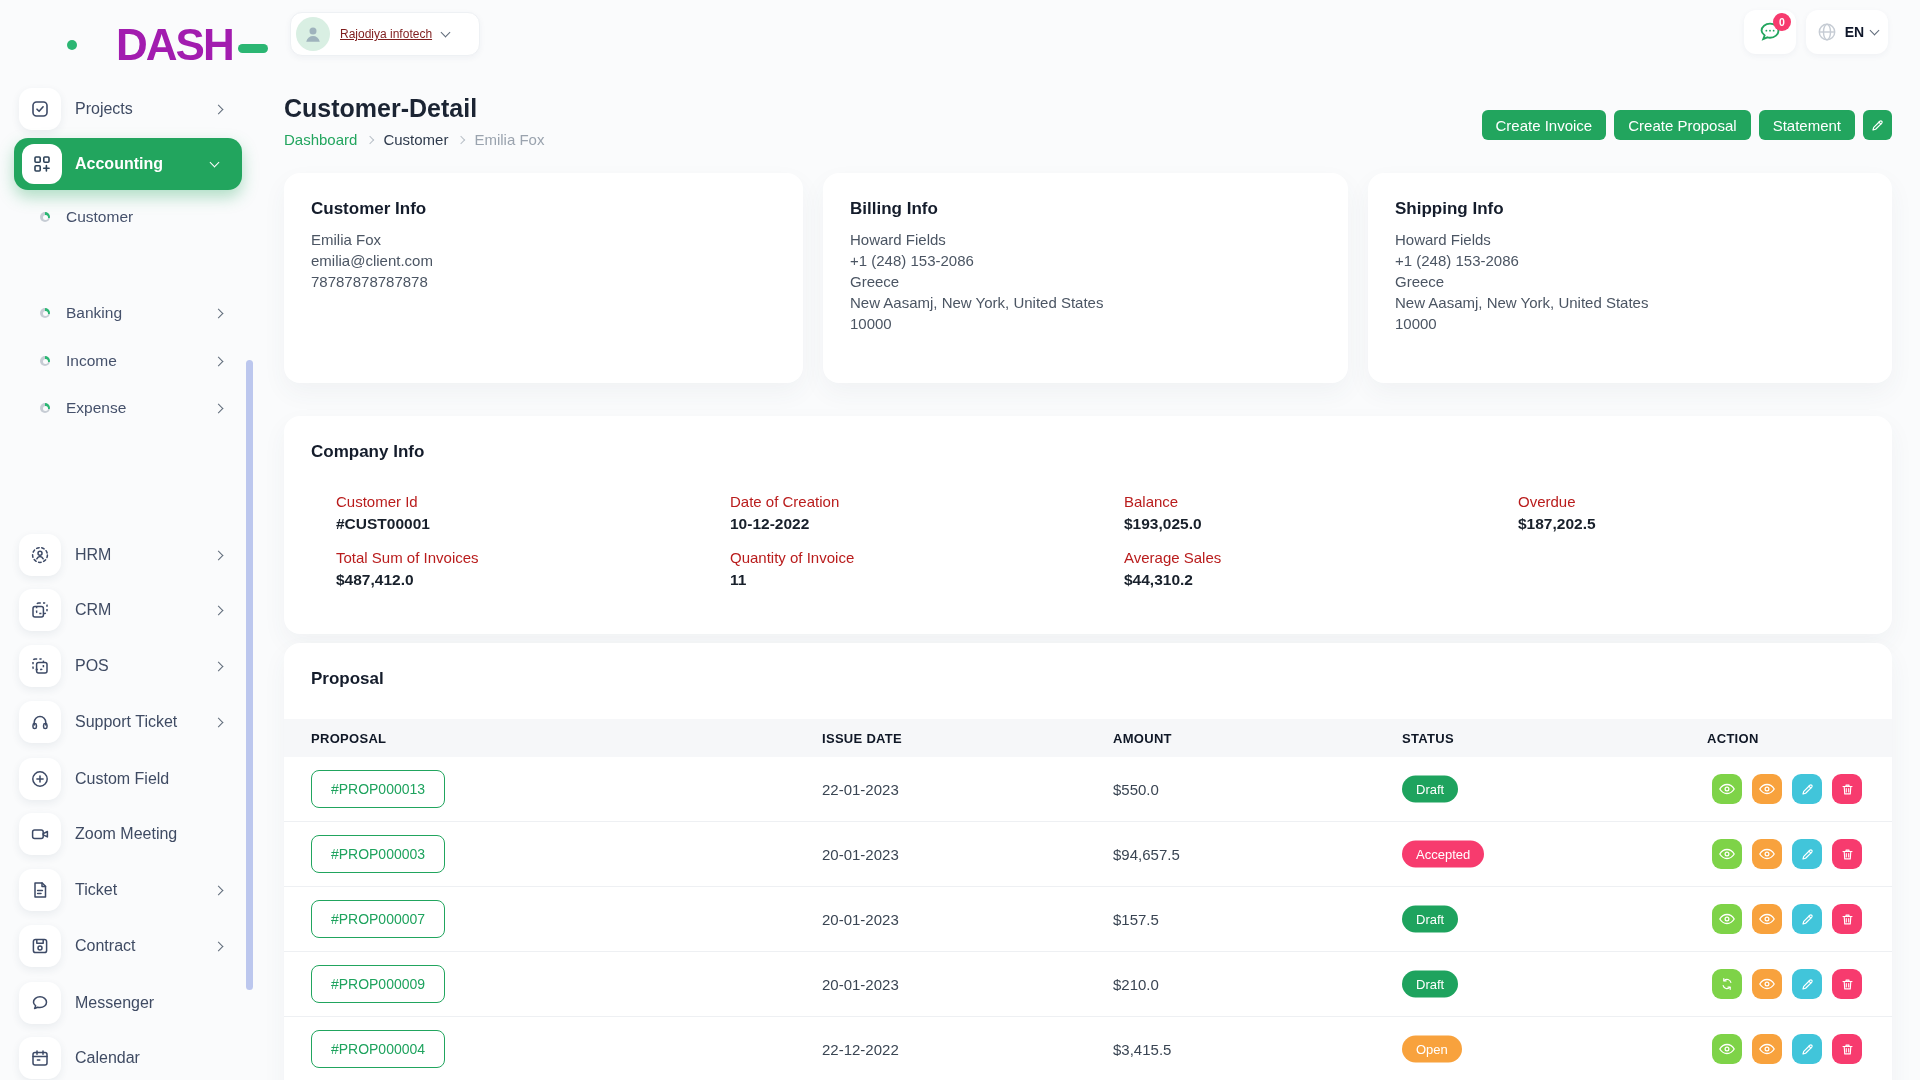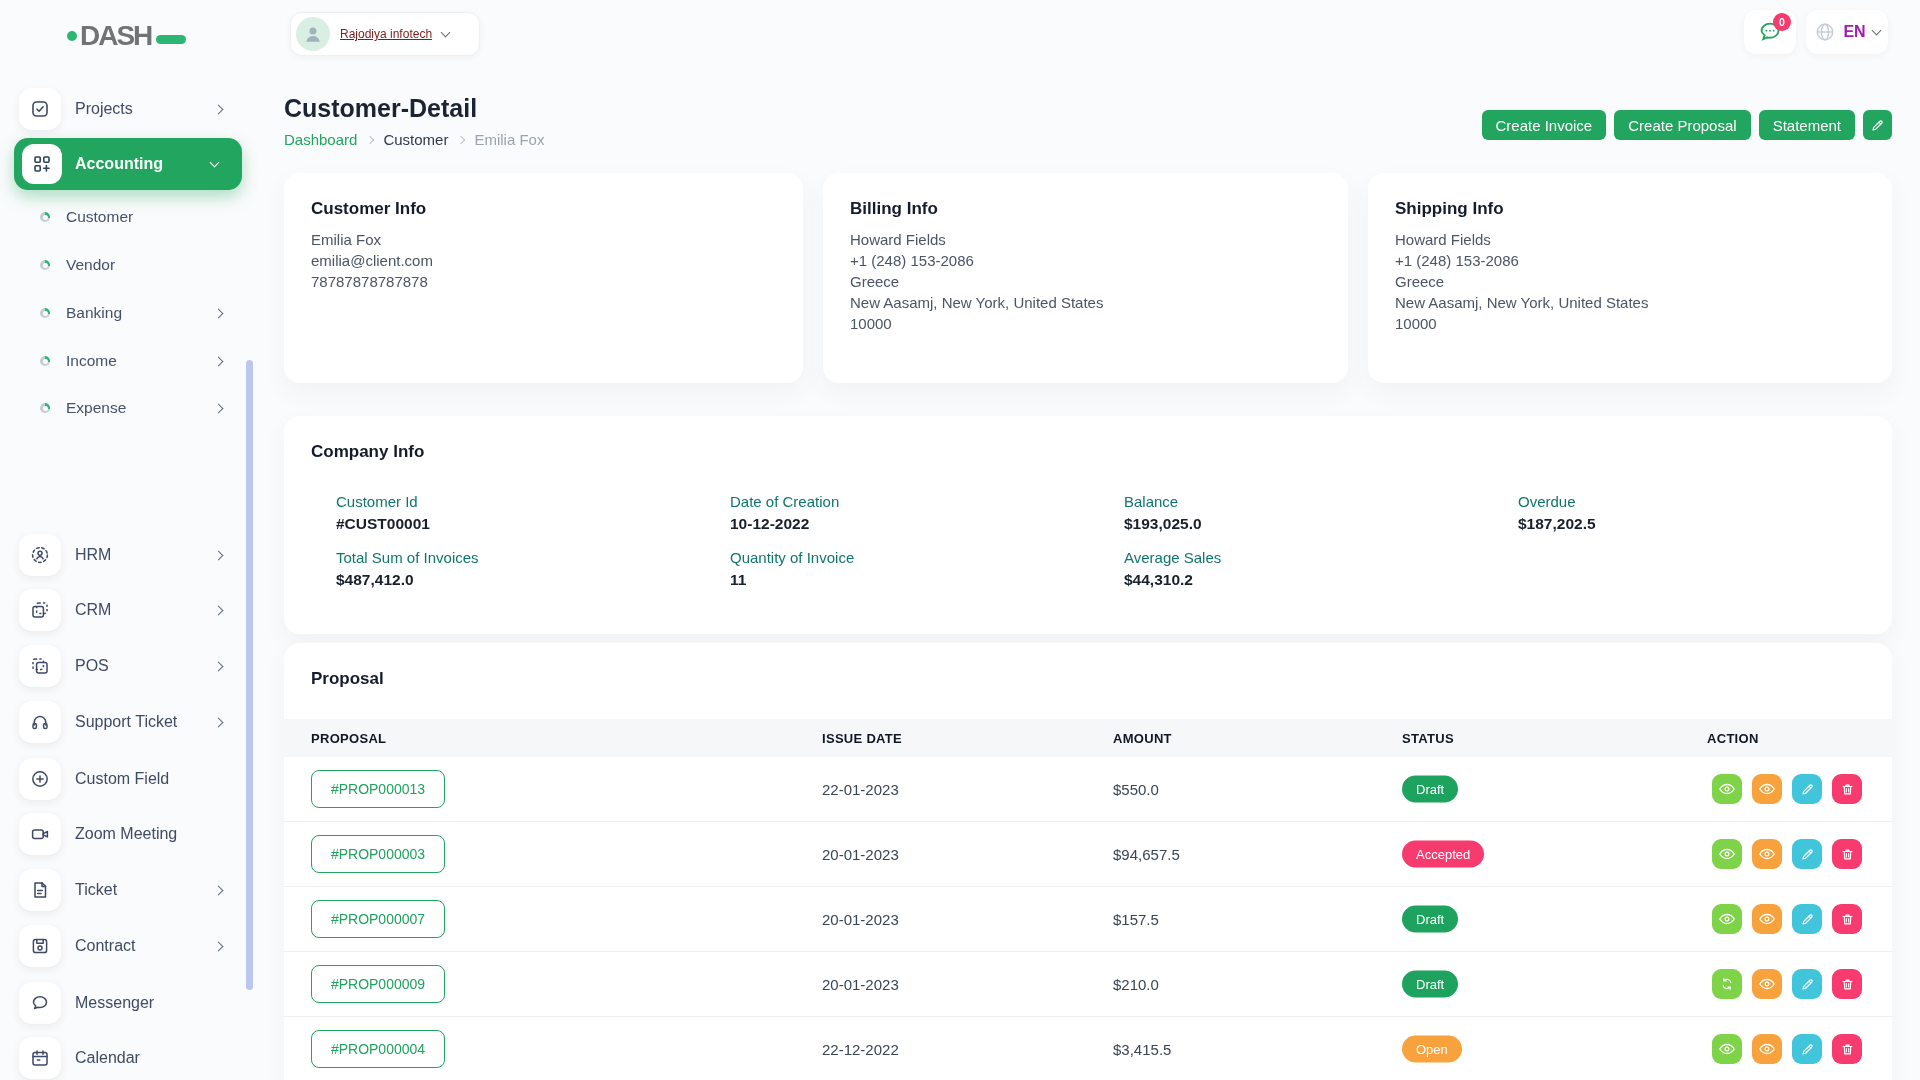--- a/index.html
+++ b/index.html
@@ -5,21 +5,21 @@
   * { margin:0; padding:0; box-sizing:border-box; }
   html,body { width:1920px; height:1080px; overflow:hidden;
     font-family:"Liberation Sans","DejaVu Sans",sans-serif;
     background:#fafbfc; color:#1f2937; }
 
   svg { display:block; }
 
   
   .logo { position:absolute; left:67px; top:20px; display:flex; align-items:center; }
   .logo .dot { width:10px; height:10px; border-radius:50%; background:#2bb673; margin-right:3px; }
-  .logo .word { font-size:28px; font-weight:800; letter-spacing:-2px; color:#737373; }
+  .logo .word { font-size:44px; font-weight:800; letter-spacing:-2px; color:#a21caf;margin-left:36px; }
   .logo .dash { width:30px; height:9px; border-radius:5px; background:#2bb673; margin-left:5px; margin-top:6px; }
 
   .workspace-pill { position:absolute; left:290px; top:12px; height:44px; min-width:190px;
     background:#fff; border:1px solid #eef1f4; border-radius:12px;
     display:flex; align-items:center; padding:0 14px 0 5px; gap:10px;
     box-shadow:0 2px 6px rgba(40,60,90,.05); cursor:pointer; }
   .avatar { width:34px; height:34px; border-radius:50%; background:#d9efe3;
     display:flex; align-items:center; justify-content:center; overflow:hidden; }
   .workspace-name { font-size:12px; color:#7f1d1d;text-decoration:underline; }
   .chev { width:7px; height:7px; border-right:1.8px solid #5f6b7a; border-bottom:1.8px solid #5f6b7a; display:inline-block; }
@@ -27,21 +27,21 @@
   .chev.right { transform:rotate(-45deg); }
   .chev.white { border-color:#fff; }
 
   .icon-btn-top { position:absolute; background:#fff; border-radius:12px;
     box-shadow:0 2px 6px rgba(40,60,90,.05); display:flex; align-items:center; justify-content:center; cursor:pointer; }
   .chat-btn { left:1744px; top:10px; width:52px; height:44px; }
   .notif-badge { position:absolute; top:3px; right:5px; min-width:18px; height:18px; border-radius:9px;
     background:#f73b6e; color:#fff; font-size:10.5px; font-weight:700;
     display:flex; align-items:center; justify-content:center; padding:0 4px; }
   .lang-pill { left:1806px; top:10px; width:82px; height:44px; gap:7px; }
-  .lang-code { font-size:16px; font-weight:700; color:#a21caf; }
+  .lang-code { font-size:14px; font-weight:700; color:#0f172a; }
 
   
   .sidebar { position:absolute; left:0; top:80px; width:260px; height:1000px; }
   .nav-item { position:absolute; left:0; width:246px; height:44px; display:flex; align-items:center; cursor:pointer; }
   .nav-icon-box { position:absolute; left:19px; top:1px; width:42px; height:42px; background:#fff; border-radius:13px;
     box-shadow:0 3px 8px rgba(40,60,90,.08); display:flex; align-items:center; justify-content:center; color:#3d4a66; }
   .nav-label { position:absolute; left:75px; font-size:16px; font-weight:500; color:#3f4b63; }
   .nav-chev { position:absolute; right:24px; }
   .nav-item.active-row { height:52px; background:#22a55e; border-radius:14px; left:14px; width:228px;
     box-shadow:0 7px 16px rgba(34,165,94,.35); }
@@ -70,21 +70,21 @@
   .card { position:absolute; background:#fff; border-radius:16px; box-shadow:0 10px 25px rgba(50,70,100,.05); }
   .card-title { position:absolute; left:27px; top:26px; font-size:17px; font-weight:700; color:#141c2b; }
   .info-card-1 { left:284px; top:173px; width:519px; height:210px; }
   .info-card-2 { left:823px; top:173px; width:525px; height:210px; }
   .info-card-3 { left:1368px; top:173px; width:524px; height:210px; }
   .card-lines { position:absolute; left:27px; top:56px; }
   .card-line { font-size:15px; color:#4b5563; line-height:21px; }
 
   .company-card { left:284px; top:416px; width:1608px; height:218px; }
   .cfield { position:absolute; }
-  .cfield .flabel { font-size:15px; color:#0f766e; }
+  .cfield .flabel { font-size:15px; color:#b91c1c; }
   .cfield .fvalue { font-size:15.5px; font-weight:700; color:#18202b; margin-top:5px; }
 
   
   .proposal-card { left:284px; top:643px; width:1608px; height:470px; }
   .thead { position:absolute; left:0; top:76px; width:1608px; height:38px; background:#f6f7f9; }
   .th { position:absolute; top:50%; transform:translateY(-50%); font-size:13px; font-weight:700; color:#0f1726; letter-spacing:.3px; }
   .trow { position:absolute; left:0; width:1608px; height:65px; border-bottom:1px solid #eef0f3; }
   .cell { position:absolute; top:50%; transform:translateY(-50%); }
   .c-id { left:27px; } .c-date { left:538px; } .c-amount { left:829px; } .c-status { left:1118px; } .c-action { left:1428px; display:flex; gap:10px; }
   .pill-id { min-width:134px; height:38px; border:1px solid #21a55e; border-radius:8px; color:#1ea35e;
@@ -160,24 +160,20 @@
         </svg>
     </span>
     <span class="nav-label">Accounting</span>
     <span class="nav-chev chev down white"></span>
   </div>
 
   <div class="nav-item" style="top:115px;">
     <span class="sub-bullet"></span>
     <span class="sub-label">Customer</span>
   </div>
-  <div class="nav-item" style="top:163px;">
-    <span class="sub-bullet"></span>
-    <span class="sub-label">Vendor</span>
-  </div>
   <div class="nav-item" style="top:211px;">
     <span class="sub-bullet"></span>
     <span class="sub-label">Banking</span>
     <span class="nav-chev chev right"></span>
   </div>
   <div class="nav-item" style="top:259px;">
     <span class="sub-bullet"></span>
     <span class="sub-label">Income</span>
     <span class="nav-chev chev right"></span>
   </div>

